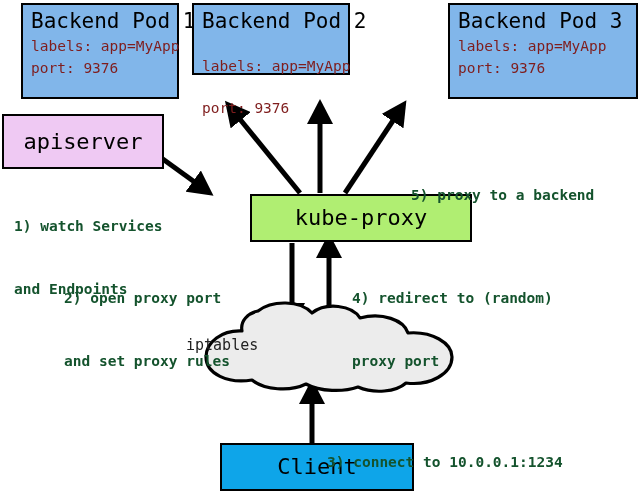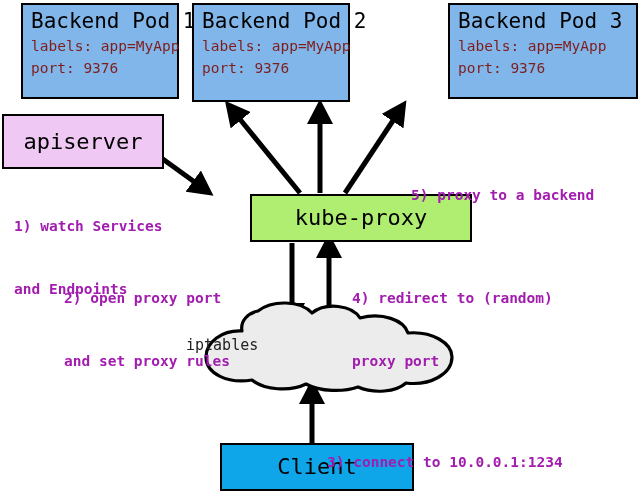--- a/index.html
+++ b/index.html
@@ -78,41 +78,41 @@
     margin-left: 39px;
   }
   #client-node {
     left: 220px;
     top: 443px;
     width: 194px;
     height: 48px;
     background: #0ea5e9;
   }
   #pod1-node { left: 21px;  top: 3px; width: 158px; height: 96px; }
-  #pod2-node { left: 192px; top: 3px; width: 158px; height: 99px; }
+  #pod2-node { left: 192px; top: 3px; width: 158px; height: 72px; gap: 20px; }
   #pod3-node { left: 448px; top: 3px; width: 190px; height: 96px; }
   #iptables-label {
     position: absolute;
     left: 186px;
     top: 336px;
     width: 286px;
     text-align: left;
     font-family: "DejaVu Sans Mono", monospace;
     font-size: 15px;
     color: #222;
     pointer-events: none;
   }
 
   .annot {
     position: absolute;
     font-family: "DejaVu Sans Mono", monospace;
     font-weight: bold;
     font-size: 14.5px;
     line-height: 21px;
-    color: #a21caf;
+    color: #14532d;
     white-space: pre;
   }
   #annot-1 { left: 14px;  top: 174px; }
   #annot-2 { left: 64px;  top: 246px; }
   #annot-3 { left: 327px; top: 410px; }
   #annot-4 { left: 352px; top: 246px; }
   #annot-5 { left: 411px; top: 143px; }
 </style>
 </head>
 <body>

